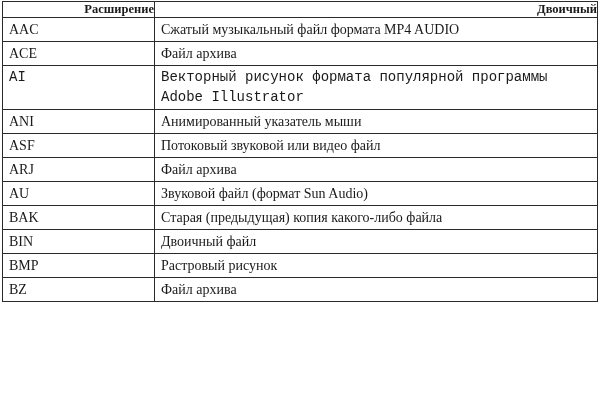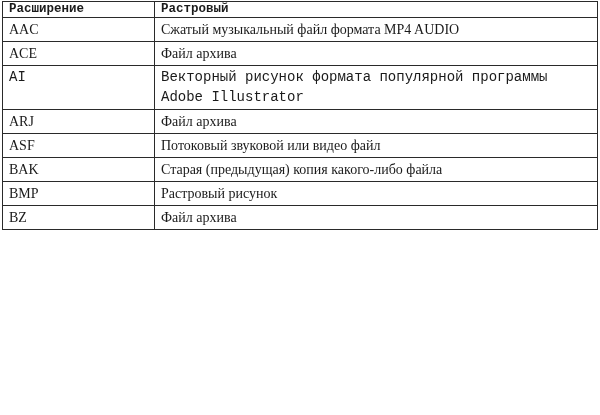--- a/index.html
+++ b/index.html
@@ -12,26 +12,27 @@
     color: #1a1a1a;
   }
   table.ext th, table.ext td {
     border: 1px solid #2a2a2a;
     padding: 0 0 0 6px;
     text-align: left;
     vertical-align: top;
     overflow: hidden;
   }
   table.ext th {
-    font-family: Liberation Mono, monospace;
+    font-family: Liberation Serif, serif;
     font-weight: bold;
     font-size: 12.5px;
     height: 15px;
     line-height: 15px;
     border-top: 1px solid #2a2a2a;
+    text-align: right;
   }
   table.ext td {
     font-family: "Liberation Serif", serif;
     font-size: 14px;
     line-height: 21px;
     height: 22px;
     padding-top: 1px;
     margin-top: 45px;
   }
   table.ext td.multi { height: 42px; line-height: 20px; font-family: Liberation Mono, monospace; }
@@ -42,47 +43,59 @@
 <body>
 
 <table class="ext">
   <colgroup>
       <col class="c1">
       <col class="c2">
     </colgroup>
   <thead>
     <tr>
       <th>Расширение</th>
-      <th>Растровый</th>
+      <th>Двоичный</th>
     </tr>
   </thead>
   <tbody>
     <tr>
       <td>AAC</td>
       <td>Сжатый музыкальный файл формата MP4 AUDIO</td>
     </tr>
     <tr>
       <td>ACE</td>
       <td>Файл архива</td>
     </tr>
     <tr>
       <td class="multi">AI</td>
       <td class="multi">Векторный рисунок формата популярной программы Adobe Illustrator</td>
     </tr>
     <tr>
-      <td>ARJ</td>
-      <td>Файл архива</td>
+      <td>ANI</td>
+      <td>Анимированный указатель мыши</td>
     </tr>
     <tr>
       <td>ASF</td>
       <td>Потоковый звуковой или видео файл</td>
     </tr>
     <tr>
+      <td>ARJ</td>
+      <td>Файл архива</td>
+    </tr>
+    <tr>
+      <td>AU</td>
+      <td>Звуковой файл (формат Sun Audio)</td>
+    </tr>
+    <tr>
       <td>BAK</td>
       <td>Старая (предыдущая) копия какого-либо файла</td>
+    </tr>
+    <tr>
+      <td>BIN</td>
+      <td>Двоичный файл</td>
     </tr>
     <tr>
       <td>BMP</td>
       <td>Растровый рисунок</td>
     </tr>
     <tr>
       <td>BZ</td>
       <td>Файл архива</td>
     </tr>
   </tbody>

